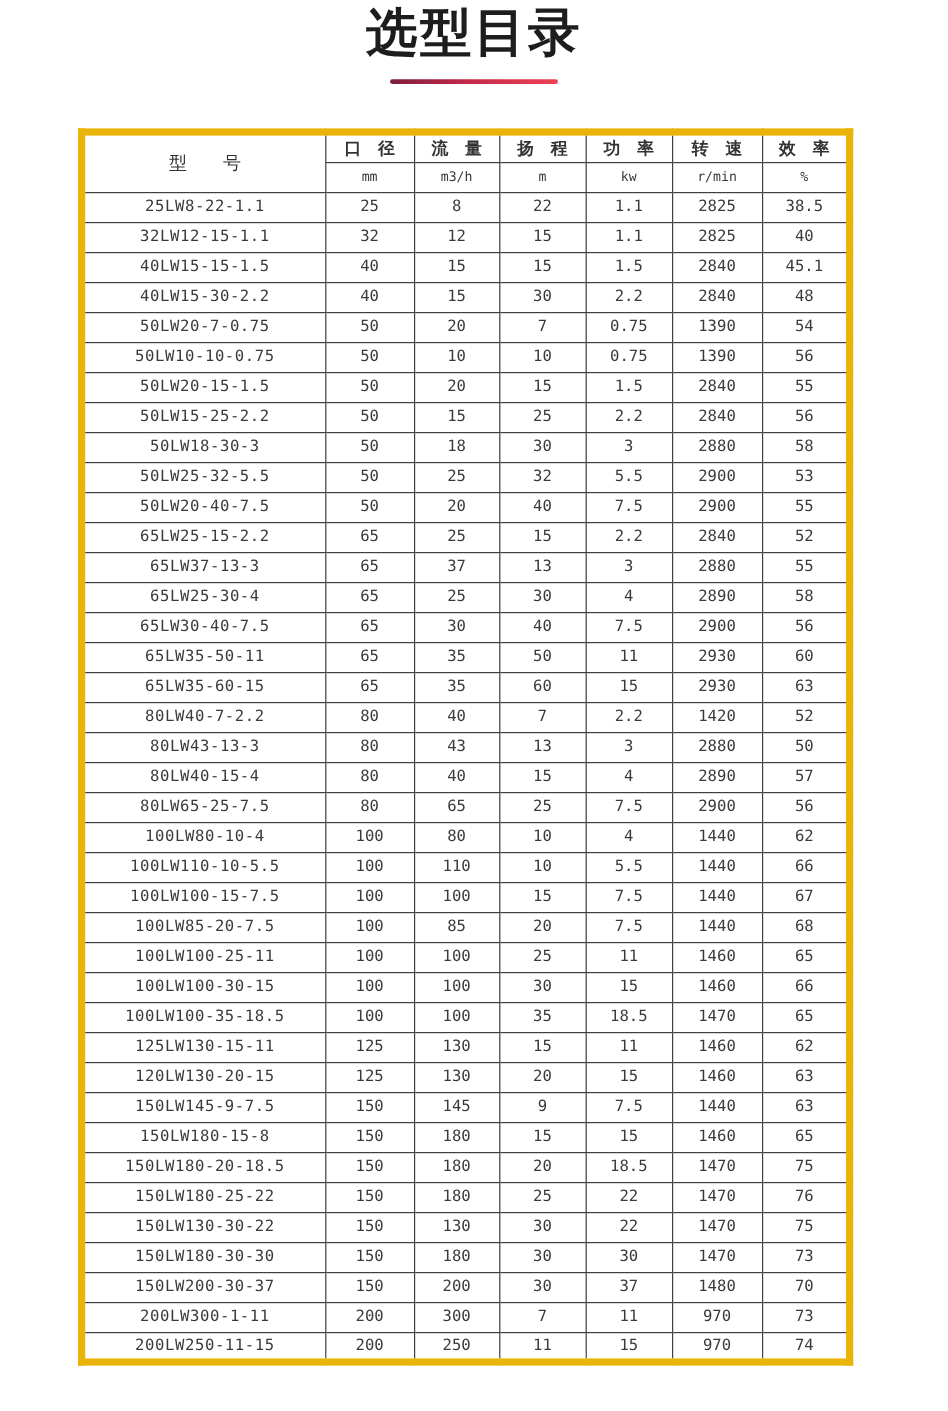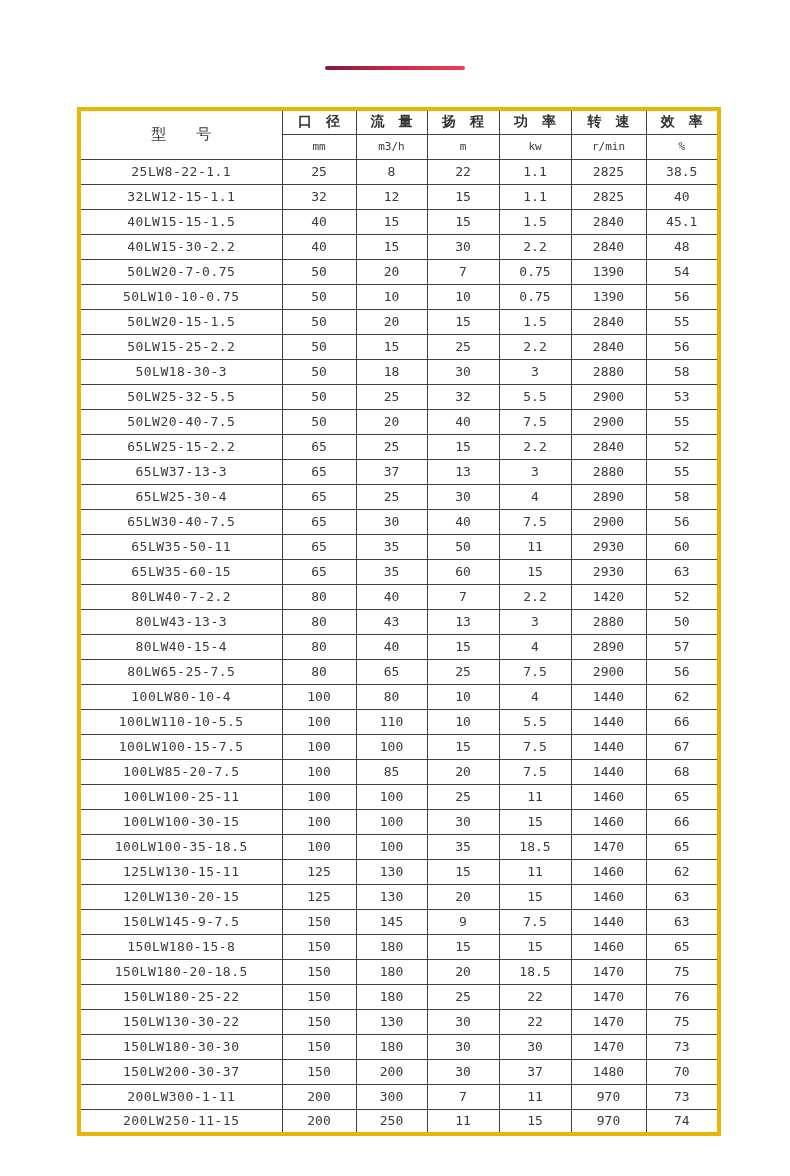--- a/index.html
+++ b/index.html
@@ -33,25 +33,25 @@
     left: 325px;
     width: 140px;
     height: 4px;
     border-radius: 2px;
     background: linear-gradient(90deg, #7e1f3d 0%, #c22948 45%, #ef4156 100%);
   }
 
   table.catalog {
     position: absolute;
     top: 107px;
-    left: 77px;
+    left: 65px;
     width: 640px;
     border-collapse: collapse;
     table-layout: fixed;
-    border: 4px solid #eab308;
+    border: 6px solid #eab308;
     color: #3a3a3a;
   }
 
   table.catalog th,
   table.catalog td {
     border: 1px solid #3f3f3f;
     text-align: center;
     vertical-align: middle;
     height: 25px;
     padding: 0 2px;
@@ -89,20 +89,21 @@
   td.num {
     font-size: 13px;
     font-family: "DejaVu Sans Mono", "Liberation Mono", monospace;
   }
 </style>
 </head>
 <body>
 
 <div class="page">
 
+  <h1 class="page-title">选型目录</h1>
 
   <div class="title-divider"></div>
 
   <table class="catalog">
     <colgroup>
       <col style="width:203px">
       <col style="width:74px">
       <col style="width:71px">
       <col style="width:72px">
       <col style="width:72px">

